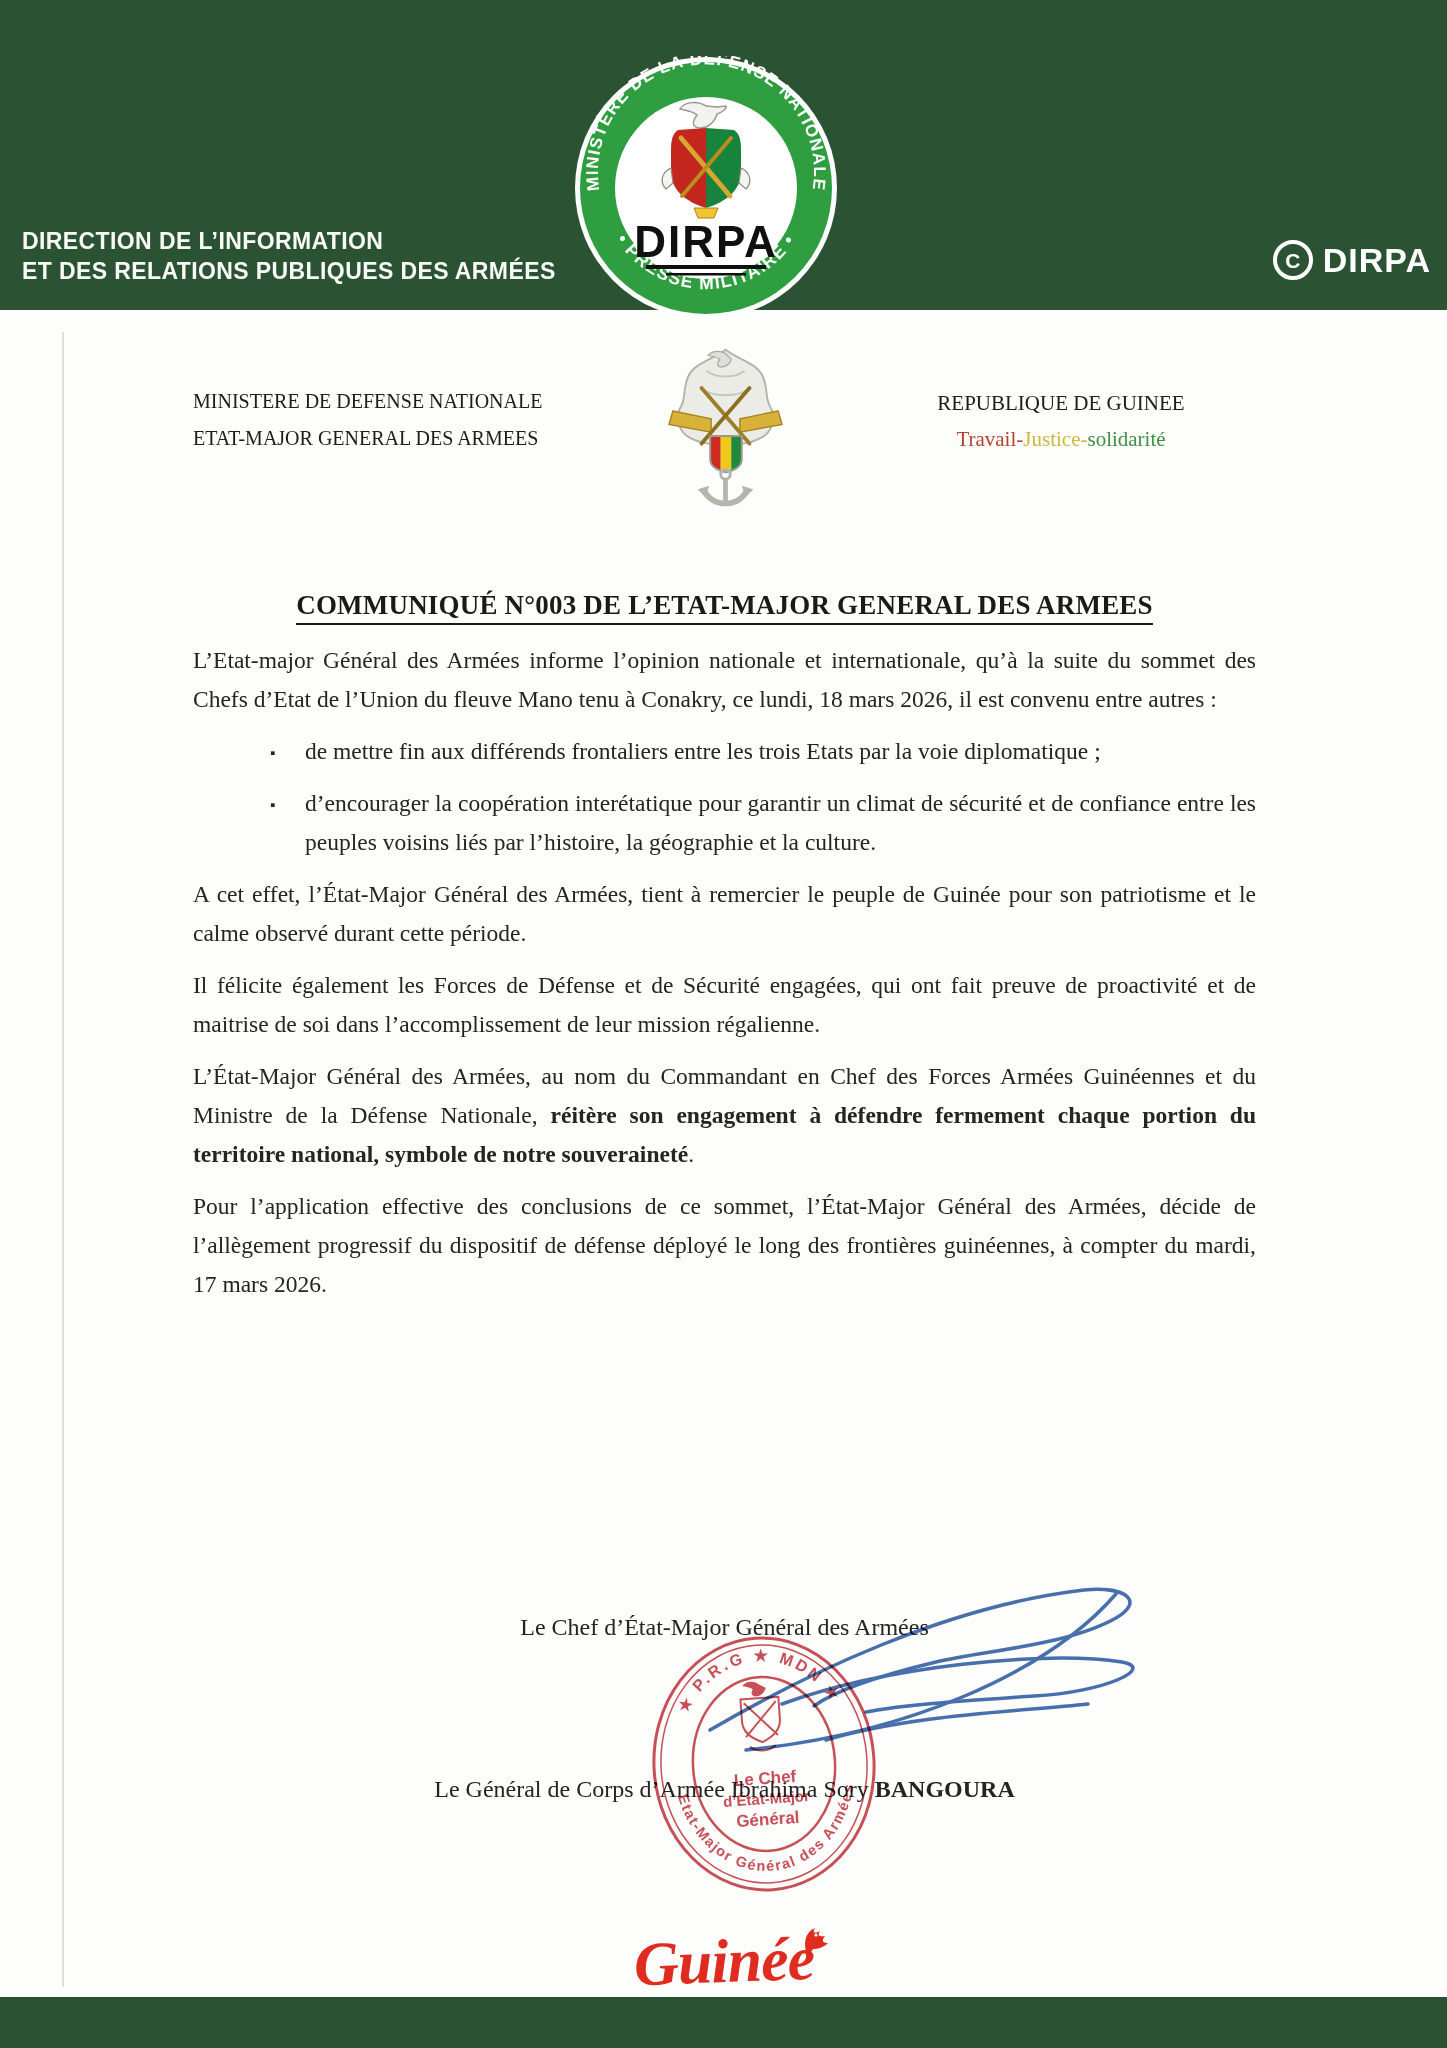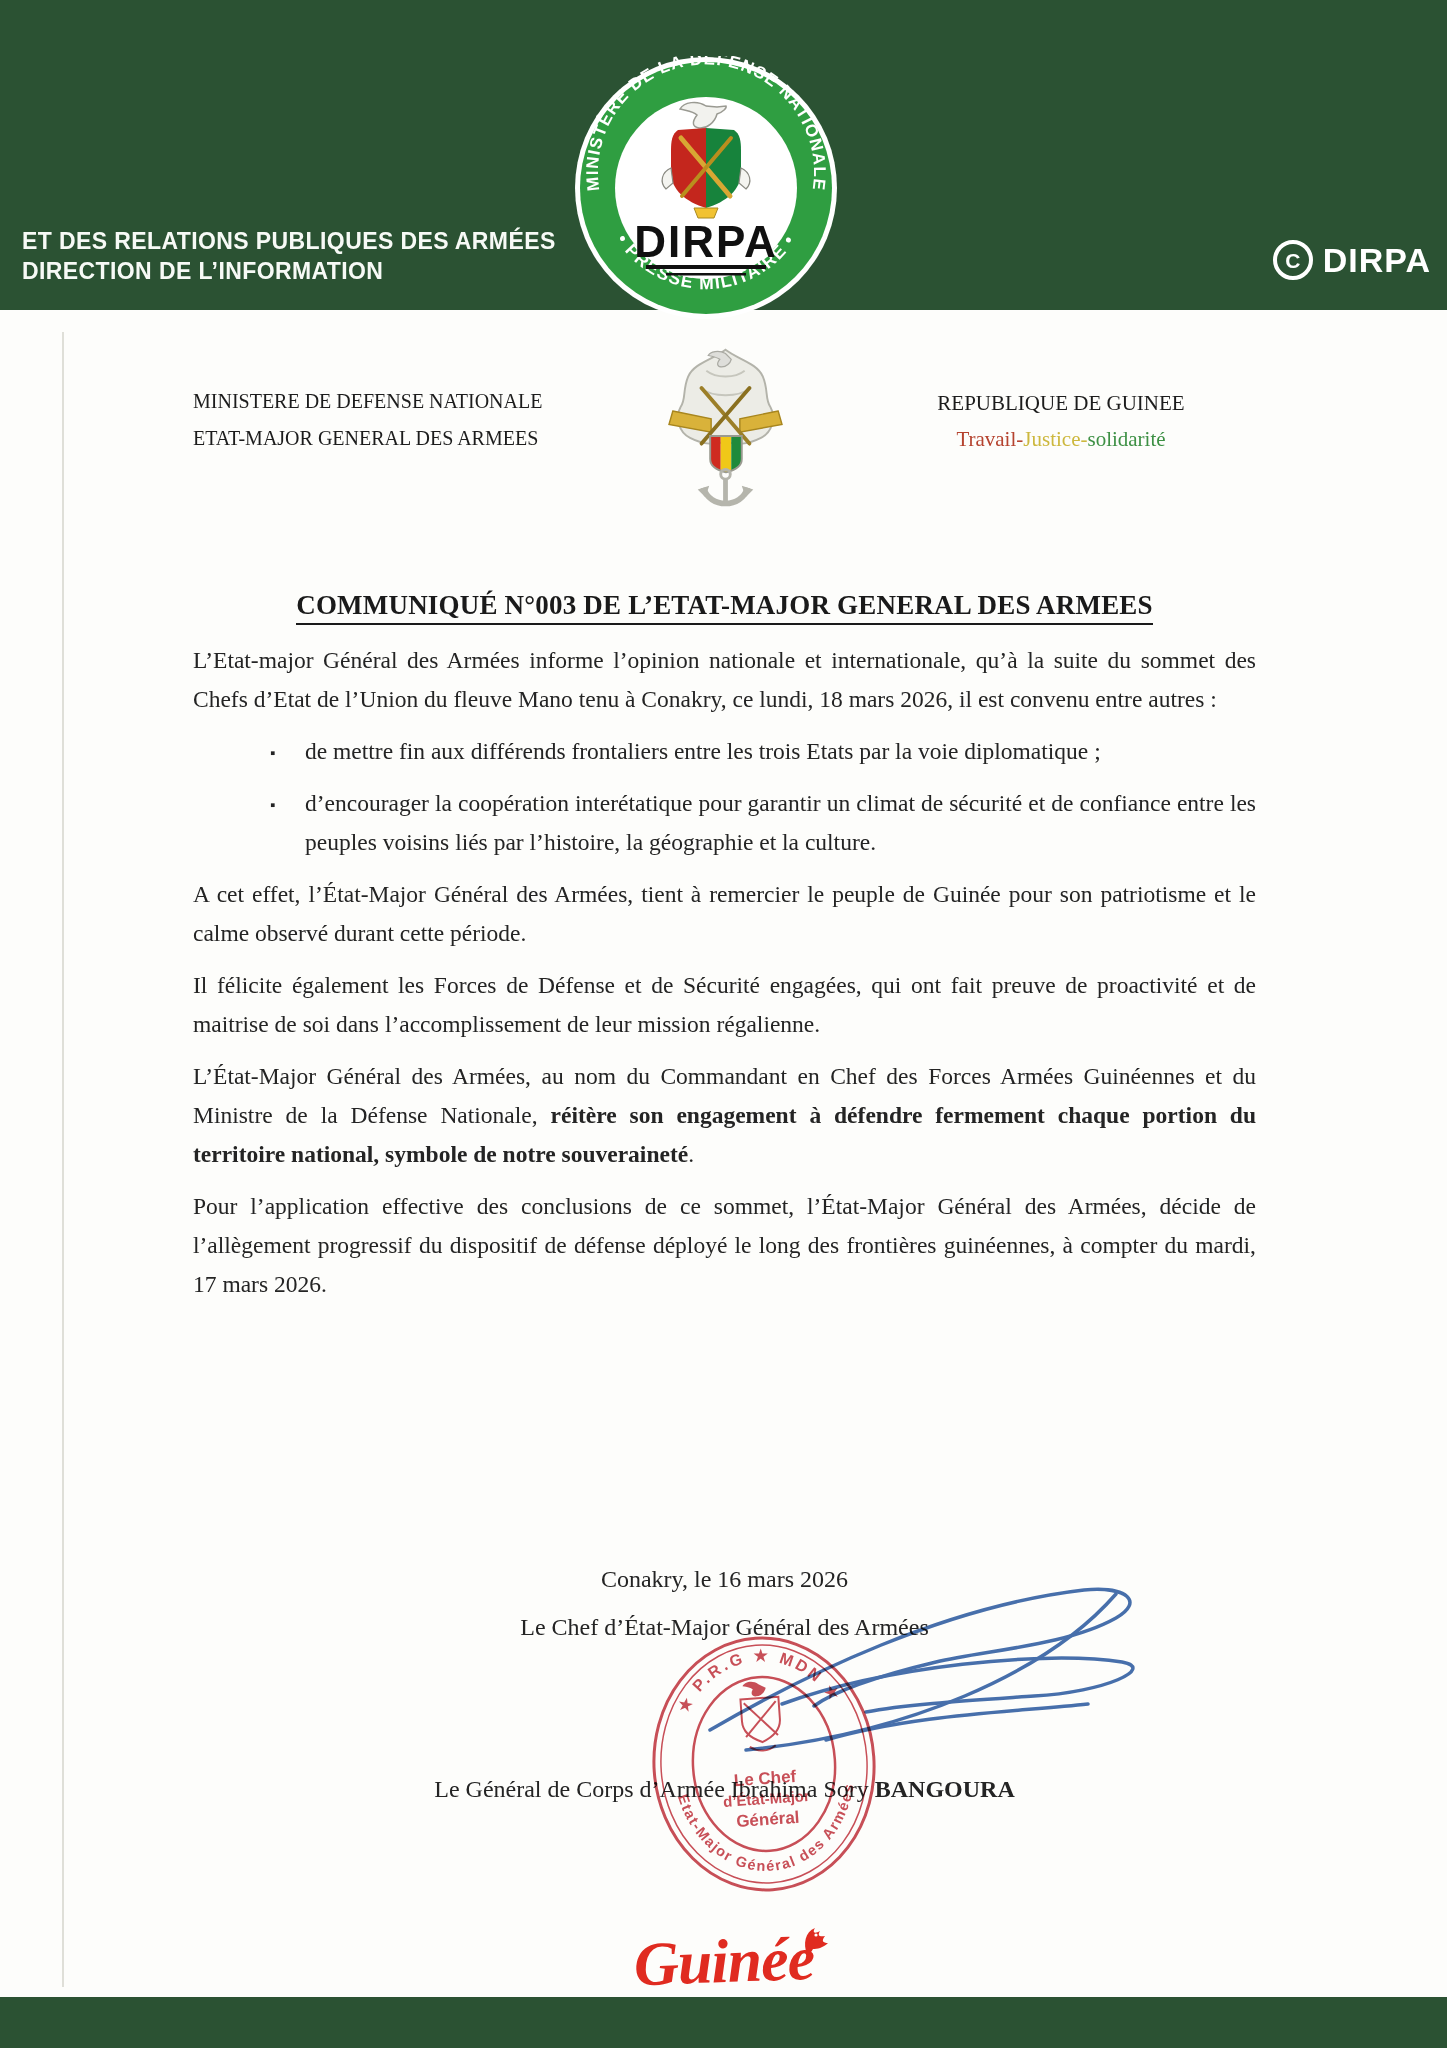--- a/index.html
+++ b/index.html
@@ -64,22 +64,22 @@
   .rooster{position:absolute;left:789px;top:1922px;width:46px;height:36px;}
 </style>
 </head>
 <body>
 
 <div class="page">
 
   <div class="band-top"></div>
 
   <div class="direction">
+    <div>DIRECTION DE L’INFORMATION</div>
     <div>ET DES RELATIONS PUBLIQUES DES ARMÉES</div>
-    <div>DIRECTION DE L’INFORMATION</div>
   </div>
 
   <div class="copyright">
     <span class="c-circle">C</span>
     <span class="c-text">DIRPA</span>
   </div>
 
   <svg class="badge" viewBox="0 0 264 264">
     <circle cx="132" cy="132" r="131" fill="#ffffff"></circle>
     <circle cx="132" cy="132" r="126" fill="#2f9e41"></circle>
@@ -164,21 +164,20 @@
         <span>d’encourager la coopération interétatique pour garantir un climat de sécurité et de confiance entre les peuples voisins liés par l’histoire, la géographie et la culture.</span>
       </div>
     </div>
 
     <p>A cet effet, l’État-Major Général des Armées, tient à remercier le peuple de Guinée pour son patriotisme et le calme observé durant cette période.</p>
     <p>Il félicite également les Forces de Défense et de Sécurité engagées, qui ont fait preuve de proactivité et de maitrise de soi dans l’accomplissement de leur mission régalienne.</p>
     <p><span>L’État-Major Général des Armées, au nom du Commandant en Chef des Forces Armées Guinéennes et du Ministre de la Défense Nationale, </span><span class="b">réitère son engagement à défendre fermement chaque portion du territoire national, symbole de notre souveraineté</span><span>.</span></p>
     <p>Pour l’application effective des conclusions de ce sommet, l’État-Major Général des Armées, décide de l’allègement progressif du dispositif de défense déployé le long des frontières guinéennes, à compter du mardi, 17 mars 2026.</p>
   </div>
 
-  <div class="date-line">Conakry, le 16 mars 2026</div>
   <div class="chef-line">Le Chef d’État-Major Général des Armées</div>
   <div class="name-line"><span>Le Général de Corps d’Armée Ibrahima Sory </span><span class="b">BANGOURA</span></div>
 
   <svg class="signature" viewBox="0 0 470 230">
     <g stroke="#3e69aa" stroke-width="3.5" fill="none" stroke-linecap="round" opacity="0.95">
       <path d="M 24 176 C 120 120 260 52 398 36 C 442 32 458 48 430 64 C 380 92 300 96 250 108 C 200 120 150 136 128 152"></path>
       <path d="M 96 150 C 200 112 360 96 436 108 C 470 114 420 138 348 142 C 290 146 220 150 180 158"></path>
       <path d="M 140 186 C 230 160 330 158 402 150"></path>
       <path d="M 430 40 C 360 120 220 180 60 196"></path>
     </g>

